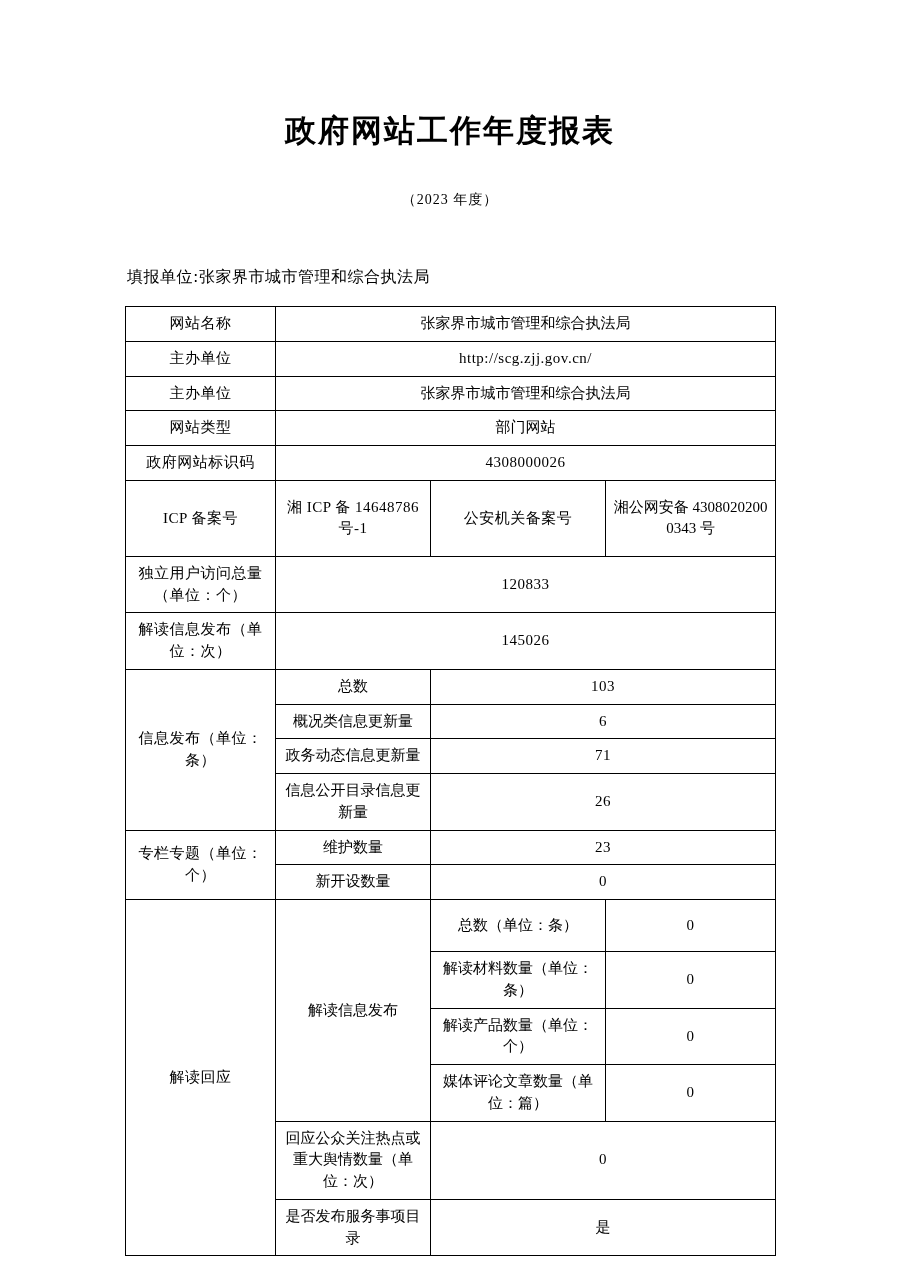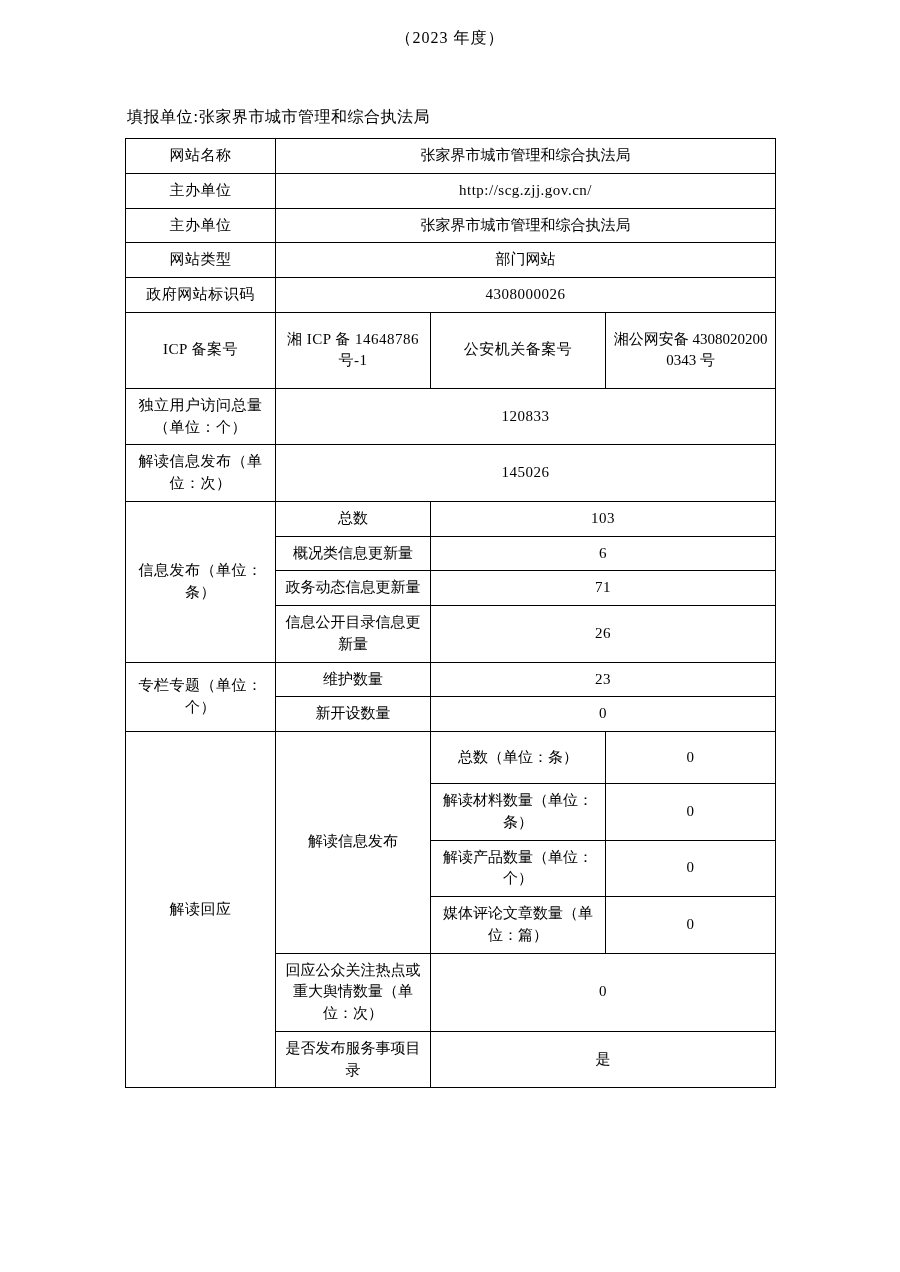--- a/index.html
+++ b/index.html
@@ -25,36 +25,36 @@
     text-align: center;
     font-family: "DejaVu Sans", "Liberation Sans", sans-serif;
     font-weight: bold;
     font-size: 31px;
     letter-spacing: 2px;
     margin-top: 112px;
     line-height: 1.2;
   }
   .doc-subtitle {
     text-align: center;
-    font-size: 16px;
-    margin-top: 28px;
+    font-size: 14px;
+    margin-top: 42px;
     letter-spacing: 1px;
   }
   .filler-line {
     margin-top: 58px;
     font-size: 16px;
     font-weight: normal;
     font-family: "DejaVu Sans", "Liberation Sans", sans-serif;
     letter-spacing: 0.5px;
     padding-left: 2px;
   }
   table.report {
     border-collapse: collapse;
     width: 650px;
-    margin-top: 10px;
+    margin-top: 18px;
     table-layout: fixed;
   }
   table.report td {
     border: 1px solid #000000;
     text-align: center;
     vertical-align: middle;
     font-size: 15px;
     line-height: 1.45;
     padding: 6px 4px;
     word-break: break-all;
@@ -68,20 +68,21 @@
   }
   .row-h {
     height: 30px;
   }
 </style>
 </head>
 <body>
 
 <div class="page">
 
+  <div class="doc-title">政府网站工作年度报表</div>
   <div class="doc-subtitle">（2023 年度）</div>
   <div class="filler-line">填报单位:张家界市城市管理和综合执法局</div>
 
   <table class="report">
     <colgroup>
       <col style="width:150px">
       <col style="width:155px">
       <col style="width:175px">
       <col style="width:170px">
     </colgroup>

